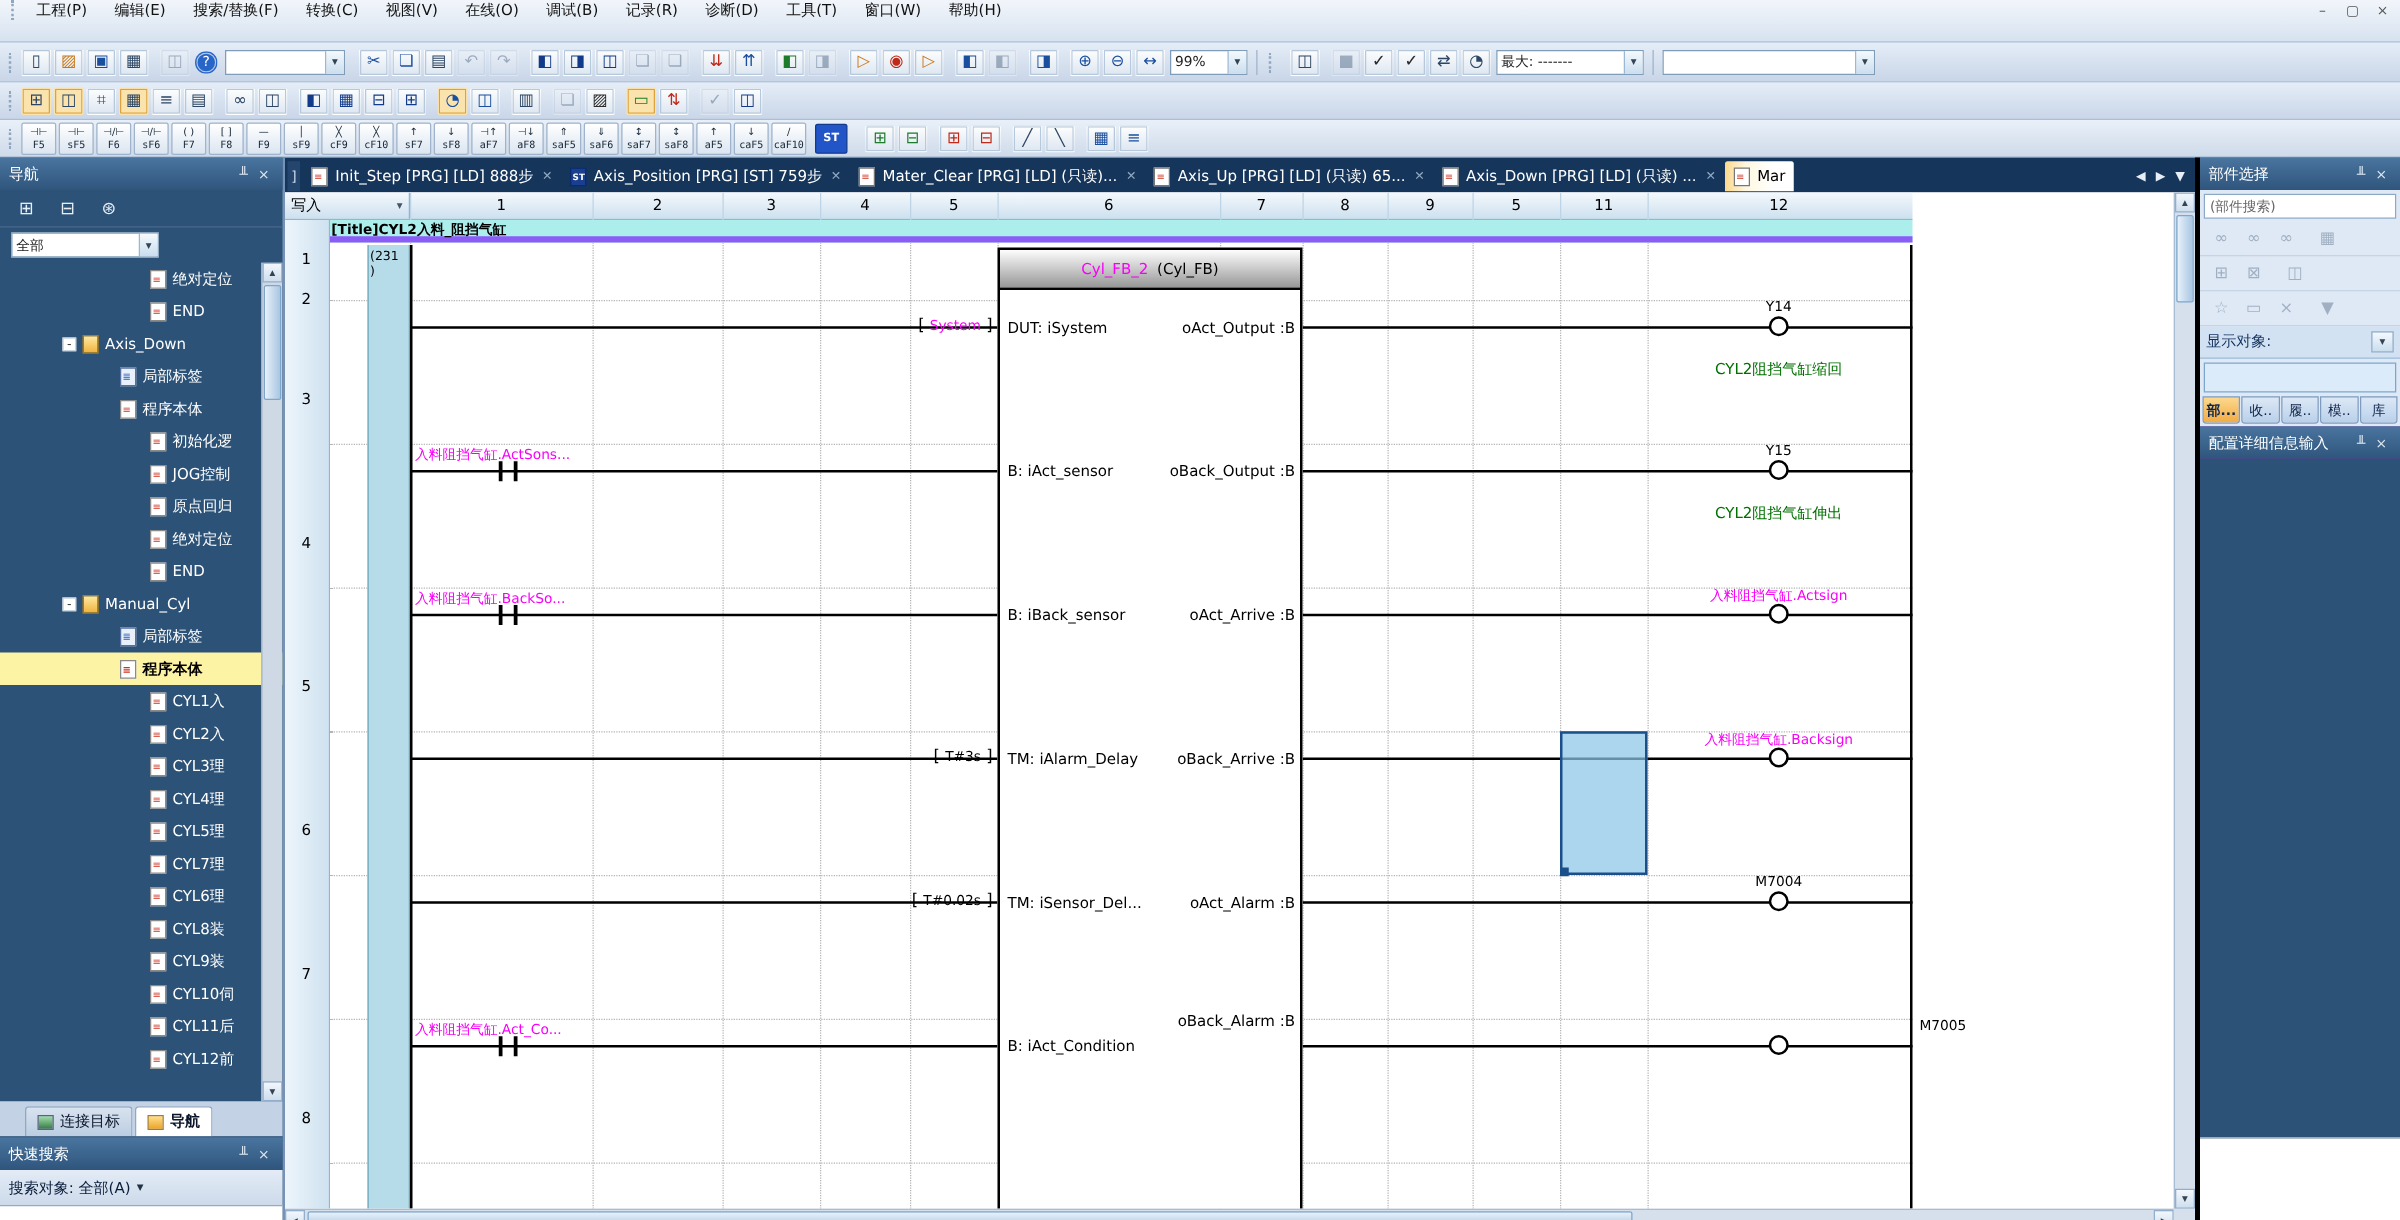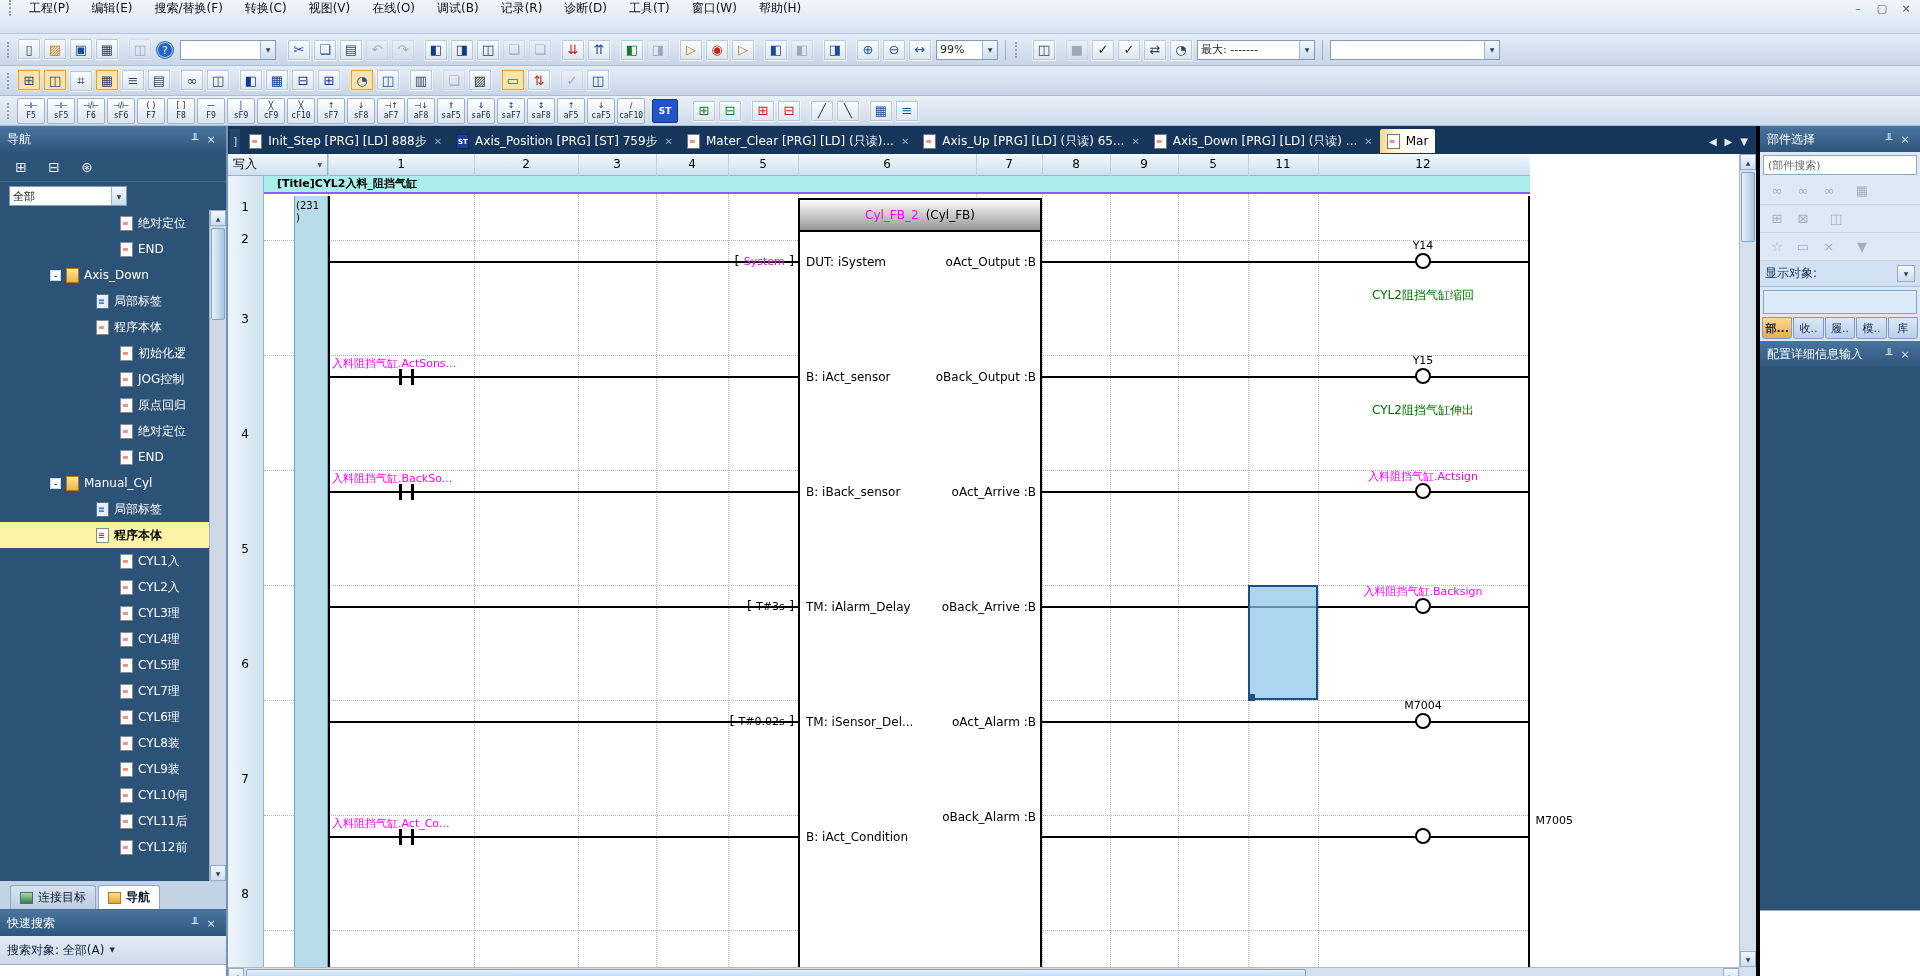--- a/index.html
+++ b/index.html
@@ -46,21 +46,21 @@
   .ti.lv1 .exp::before{content:"-"}
   .tic{width:13px;height:15px;margin-right:5px;flex:none;position:relative;background:#fff;border:1px solid #8a8a8a}
   .tic::before{content:"≡";position:absolute;left:1px;top:0;font-size:8px;line-height:13px;color:#d03020}
   .tic.folder{background:linear-gradient(#ffe9a0,#f0b33e);border:1px solid #a97c18}
   .tic.folder::before{content:""}
   .tic.tag{background:#e8f0fc;border:1px solid #5570a0}
   .tic.tag::before{content:"≣";color:#2858b8}
   .tscroll{position:absolute;right:0;top:0;bottom:0;width:17px;background:#cfd9e6;border-left:1px solid #9fb2c8}
   .sarr{position:absolute;left:0;right:0;height:16px;background:linear-gradient(#f2f7fc,#cfdeee);border:1px solid #93aecb;display:flex;align-items:center;justify-content:center;font-size:6px;color:#345}
   .sthumb{position:absolute;left:1px;right:1px;background:linear-gradient(90deg,#e8f1fa,#a8c6e2);border:1px solid #7ea6cc;border-radius:2px}
-  .dtabs{height:28px;display:flex;align-items:flex-end;background:#c3d2e4;padding:0 10px;flex:none;gap:2px}
+  .dtabs{height:28px;display:flex;align-items:flex-end;background:#c3d2e4;padding:0 20px;flex:none;gap:2px}
   .dtab{display:flex;align-items:center;gap:5px;padding:3px 9px;font-size:12px;color:#09132a;background:linear-gradient(#d8e3f0,#bccde2);border:1px solid #8fa8c4;border-bottom:none;border-radius:3px 3px 0 0}
   .dtab.active{background:#fff;font-weight:bold}
   .dticon{width:13px;height:12px;border:1px solid #567;background:linear-gradient(#9fe0a8,#3a7a4a)}
   .dticon.fold{background:linear-gradient(#ffdf8e,#eda428);border-color:#a97c18}
   .qs{flex:none;display:flex;flex-direction:column;border-top:1px solid #48688c}
   .qsrow{height:28px;background:linear-gradient(#e3ecf6,#cddaea);display:flex;align-items:center;padding:0 7px;color:#0a1c3a}
   .qsrow .dd{font-size:7px;margin-left:5px;color:#234}
   .qsinput{height:20px;background:#fff;border-top:1px solid #9ab}
   
   .center{flex:1;display:flex;flex-direction:column;min-width:0;background:#fff}
@@ -83,21 +83,21 @@
   .hthumb{position:absolute;top:1px;bottom:1px;background:linear-gradient(#e8f1fa,#a8c6e2);border:1px solid #7ea6cc;border-radius:2px}
   .corner{position:absolute;right:0;bottom:0;width:17px;height:17px;background:#d5e0ec}
   
   .hdr{position:absolute;left:0;top:0;width:1302px;height:22px;background:linear-gradient(#f4f9fd,#cde0ef);border-bottom:1px solid #8fb6d4}
   .hdr .mode{position:absolute;left:0;top:0;width:100px;height:21px;border-right:1px solid #8fb6d4;display:flex;align-items:center;padding:0 5px;color:#000}
   .hdr .mode .dd{margin-left:auto;font-size:6px;color:#456}
   .colnum{position:absolute;top:3px;transform:translateX(-50%);font-size:12px;color:#000}
   .htick{position:absolute;top:0;height:22px;border-left:1px solid #bdd4e6}
   .rowcol{position:absolute;left:0;top:22px;bottom:0;width:36px;background:linear-gradient(90deg,#edf5fb,#cfe2f0);border-right:1px solid #8fb6d4}
   .rownum{position:absolute;left:0;width:34px;text-align:center;font-size:12px;color:#000;transform:translateY(-50%)}
-  .titlerow{position:absolute;left:36px;top:22px;width:1266px;height:18px;background:#abeeec;border-bottom:2px solid #8b5cf6;font-size:11px;line-height:16px;padding-left:13px;color:#000;font-weight:bold}
+  .titlerow{position:absolute;left:36px;top:22px;width:1266px;height:18px;background:#abeeec;border-bottom:5px solid #8b5cf6;font-size:11px;line-height:16px;padding-left:1px;color:#000;font-weight:bold}
   .band{position:absolute;left:66px;top:42px;bottom:0;width:34px;background:#b5dce8;border-left:1px solid #6fa7bc;border-right:1px solid #6fa7bc}
   .step{position:absolute;left:68px;font-size:10px;color:#000;width:32px}
   .rail{position:absolute;width:2px;background:#000;top:42px;bottom:0}
   .gline{position:absolute;pointer-events:none}
   .line{position:absolute;height:2px;background:#000}
   .cbar{position:absolute;width:3px;height:16px;background:#000}
   .coil{position:absolute;width:16px;height:16px;border:2px solid #000;border-radius:50%;background:#fff}
   .lbl{position:absolute;font-size:11px;color:#000;white-space:nowrap}
   .lbl.m{color:#f800f8}
   .cmt{position:absolute;font-size:12px;color:#007000;white-space:nowrap}

